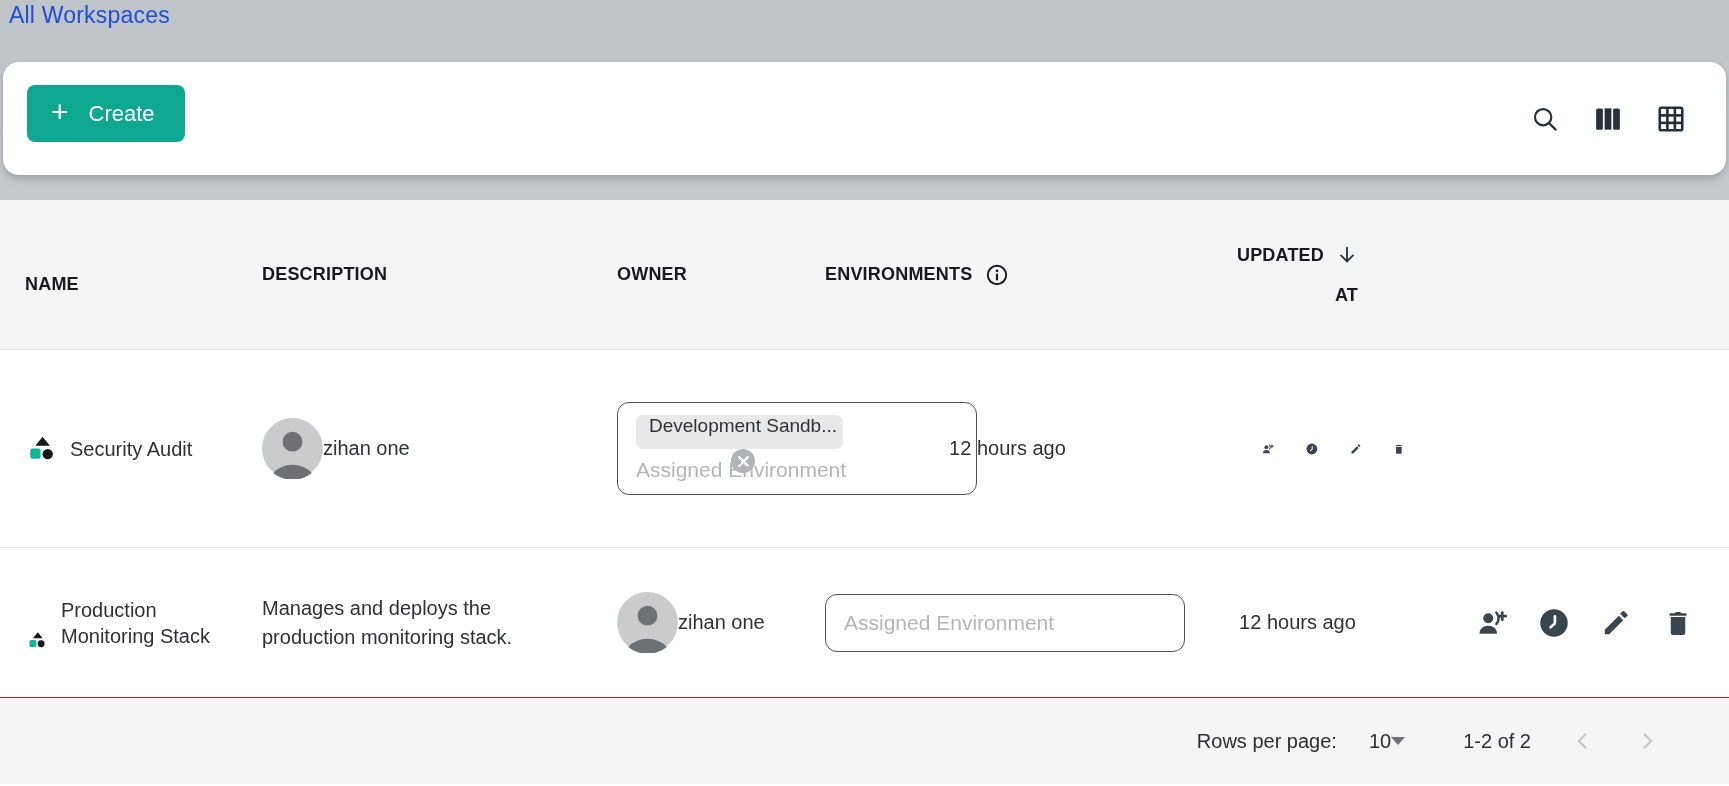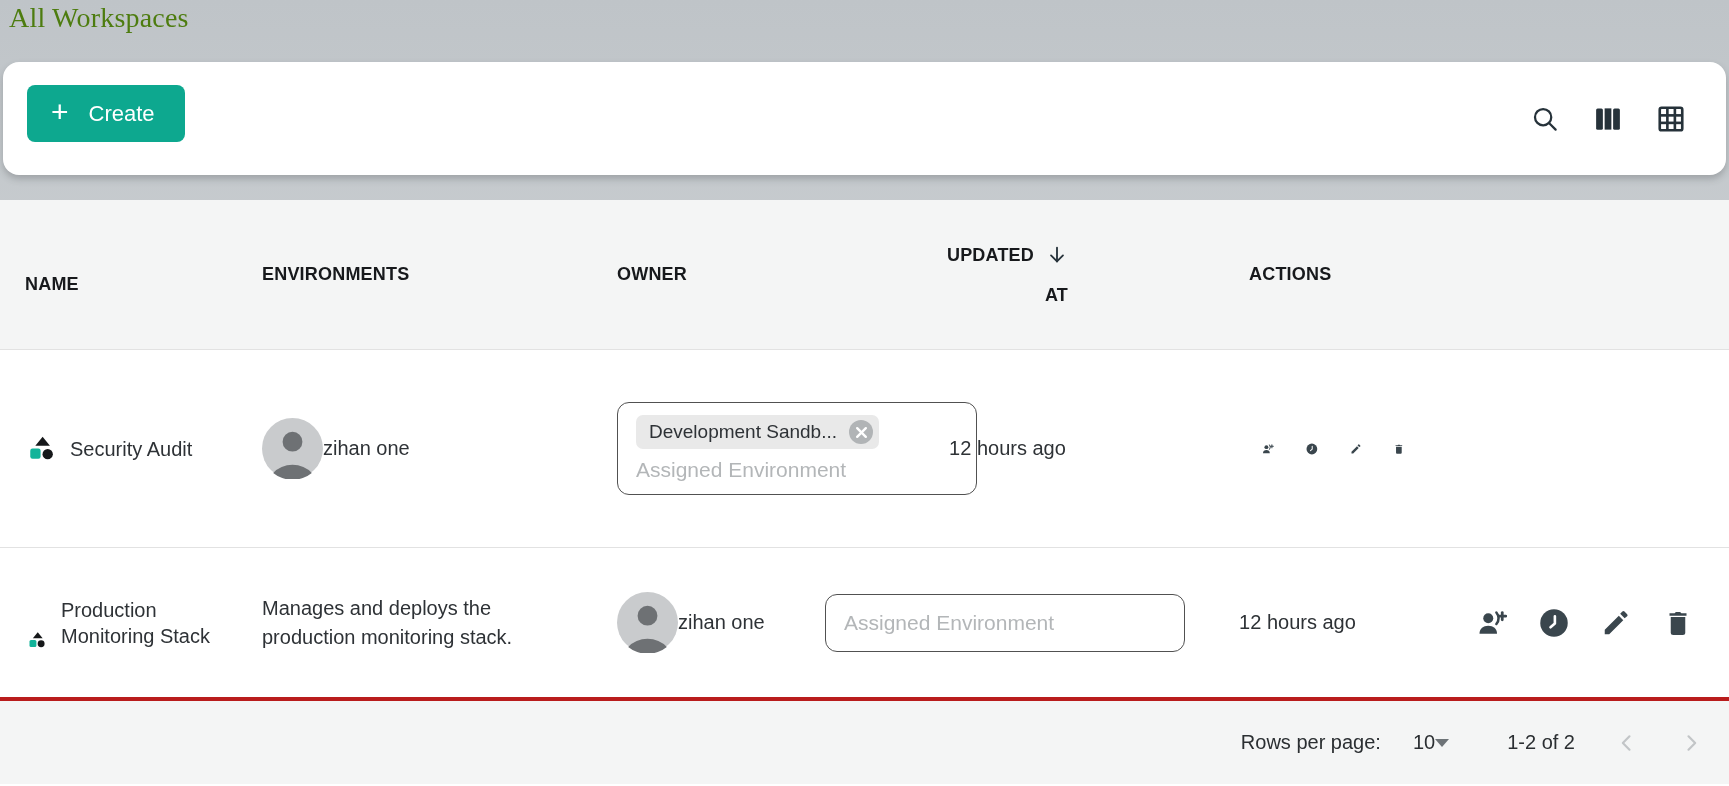--- a/index.html
+++ b/index.html
@@ -5,21 +5,21 @@
   * { margin:0; padding:0; box-sizing:border-box; }
   html,body { width:1729px; height:786px; overflow:hidden; }
   body {
     font-family:"Liberation Sans", sans-serif;
     background:linear-gradient(180deg,#bfc4c8 0%, #d9dcde 100%);
     position:relative;
     color:#2e3236;
   }
   .page-title {
     position:absolute; top:2px; left:9px;
-    font-size:28px; color:#4d7c0f; letter-spacing:.2px;font-family:Liberation Serif, serif;
+    font-size:23px; color:#1d4ed8; letter-spacing:.2px;
   }
   
   .toolbar-card {
     position:absolute; top:62px; left:3px; right:3px; height:113px;
     background:#ffffff; border-radius:16px;
     box-shadow:0 4px 7px rgba(60,64,67,.28);
   }
   .create-btn {
     position:absolute; top:23px; left:24px; height:57px;
     background:#0da88f; border:none; border-radius:8px;
@@ -60,36 +60,36 @@
   .cell-owner { display:flex; align-items:center; gap:0; font-size:20px; }
   .avatar { width:61px; height:61px; flex:none; }
   .env-box {
     width:360px; border:1.5px solid #515151; border-radius:12px;
     padding:12px 18px; background:#fff;
   }
   .env-box.empty { height:58px; display:flex; align-items:center; padding:0 18px; }
   .env-chip {
     display:inline-flex; align-items:center; gap:12px;
     background:#e9e9e9; border-radius:7px; height:34px;
-    padding:0 6px 0 13px; font-size:19px; color:#2e3236; max-width:100%;
+    padding:0 6px 0 13px; font-size:19px; color:#2e3236; max-width:100%;flex-direction:column;
   }
   .chip-x {
     width:24px; height:24px; border-radius:50%; background:#b1b4b6;
     display:flex; align-items:center; justify-content:center; flex:none; cursor:pointer;
   }
   .env-placeholder { color:#b3b6b8; font-size:21px; display:block; }
   .env-box:not(.empty) .env-placeholder { margin-top:9px; }
   .cell-updated { justify-self:center; font-size:20px; }
   .cell-actions { padding-left:72px; display:flex; align-items:center; gap:32px; }
   .act-icon { width:30px; height:30px; display:block; cursor:pointer; }
   
   .tfoot {
-    height:87px; background:#f4f5f5; border-top:4px solid #b91c1c; margin-top:-1px;
+    height:87px; background:#f4f5f5; border-top:1px solid #b91c1c; margin-top:-1px;
     display:flex; align-items:center; justify-content:flex-end;
-    padding-right:28px; font-size:20px; color:#2b2f32;
+    padding-right:72px; font-size:20px; color:#2b2f32;
   }
   .rpp-select { margin-left:32px; display:flex; align-items:center; gap:0; cursor:pointer; }
   .caret-down {
     width:0; height:0; border-left:7px solid transparent; border-right:7px solid transparent;
     border-top:8px solid #6d7377;
   }
   .range { margin-left:58px; }
   .pager { margin-left:42px; display:flex; gap:44px; }
   .pg-btn { width:20px; height:20px; cursor:default; }
   .info-icon { width:24px; height:24px; cursor:pointer; }
@@ -124,35 +124,42 @@
         <line x1="3" y1="15.1" x2="21" y2="15.1"></line>
       </g>
     </svg>
   </div>
 </div>
 
 <div class="table-wrap">
 
   <div class="grid-row thead">
     <div class="th-name">NAME</div>
-    <div>ENVIRONMENTS</div>
+    <div>DESCRIPTION</div>
     <div>OWNER</div>
+    <div class="th-env">
+      <span>ENVIRONMENTS</span>
+      <svg class="info-icon" viewBox="0 0 24 24">
+        <circle cx="12" cy="12" r="9.2" fill="none" stroke="#17191c" stroke-width="1.9"></circle>
+        <circle cx="12" cy="7.8" r="1.4" fill="#17191c"></circle>
+        <rect x="10.9" y="10.6" width="2.2" height="7" rx="1.1" fill="#17191c"></rect>
+      </svg>
+    </div>
     <div class="th-updated">
       <span class="line1">
         <span>UPDATED</span>
         <svg class="sort-arrow" viewBox="0 0 24 24">
           <g stroke="#26323a" stroke-width="2" fill="none" stroke-linecap="round" stroke-linejoin="round">
             <line x1="12" y1="4" x2="12" y2="19"></line>
             <polyline points="5.5,12.5 12,19 18.5,12.5"></polyline>
           </g>
         </svg>
       </span>
       <span>AT</span>
     </div>
-    <div class="th-actions">ACTIONS</div>
   </div>
 
   <div class="grid-row row row-1">
     <div class="cell-name">
       <svg class="ws-icon-lg" viewBox="0 0 24 24">
         <polygon points="13,1.5 19.5,9.5 6.5,9.5" fill="#16181a"></polygon>
         <rect x="2" y="12" width="9.2" height="9.2" rx="2" fill="#12b49a"></rect>
         <circle cx="17.5" cy="17" r="4.6" fill="#16181a"></circle>
       </svg>
       <span class="nm">Security Audit</span>

